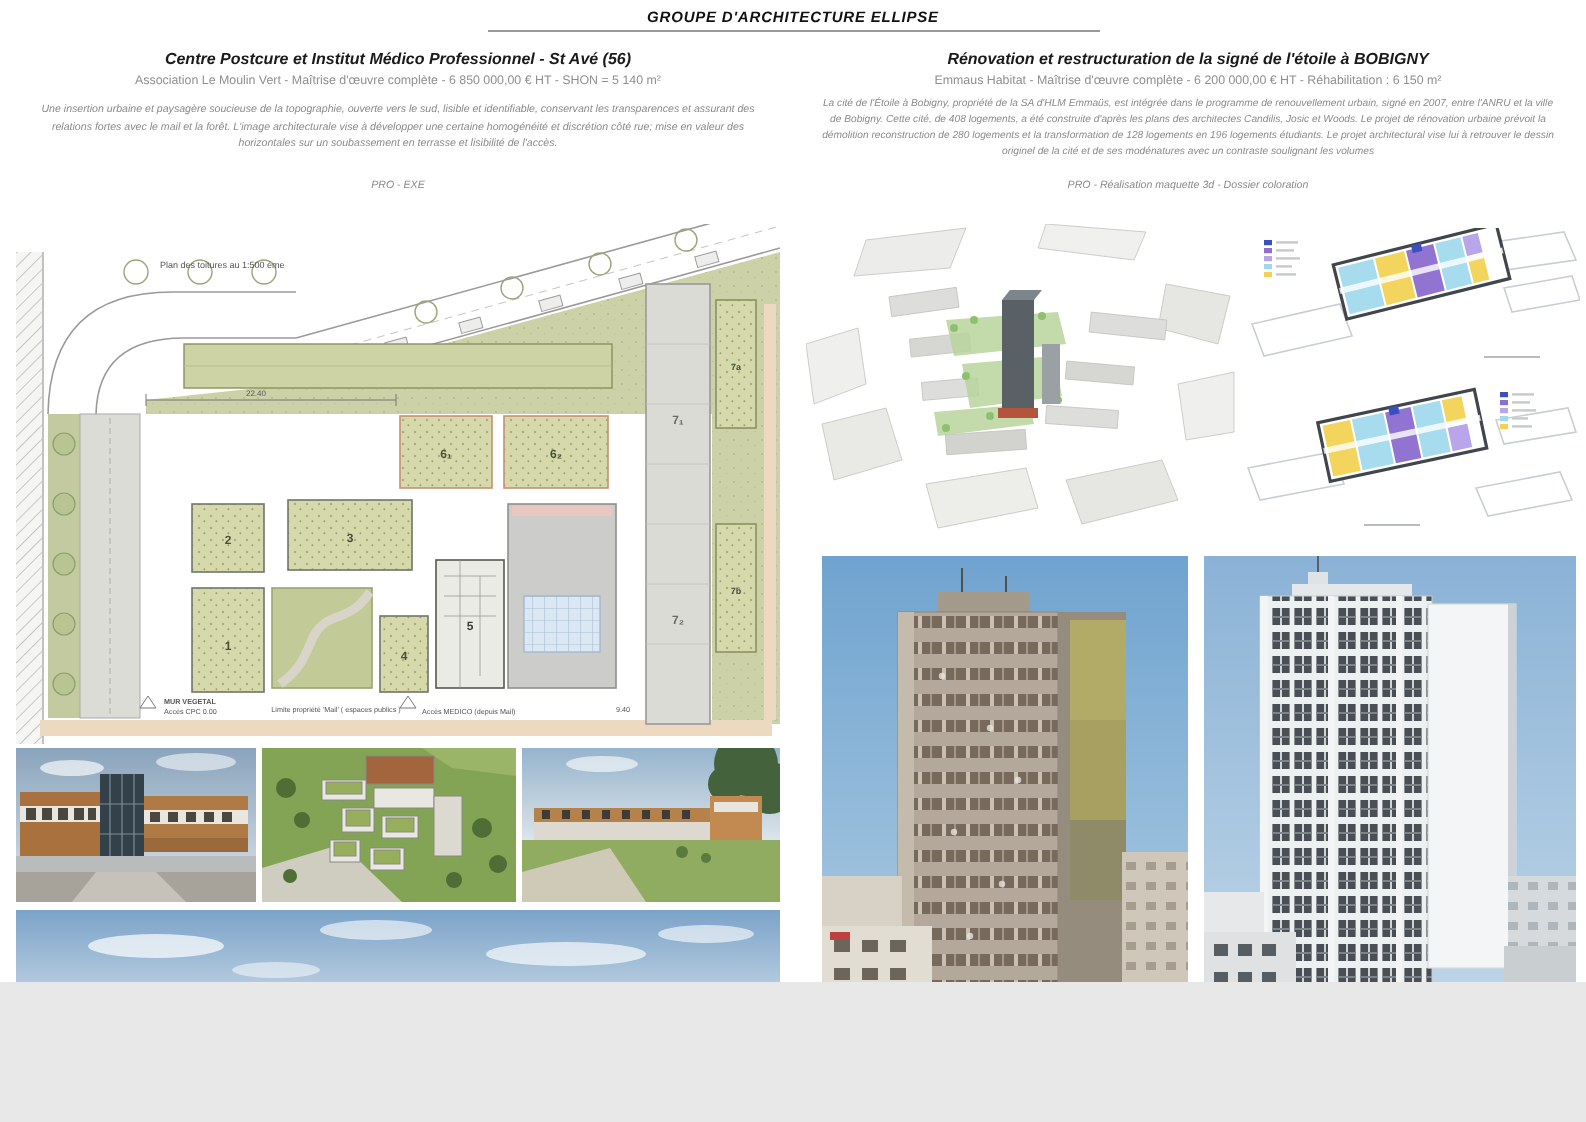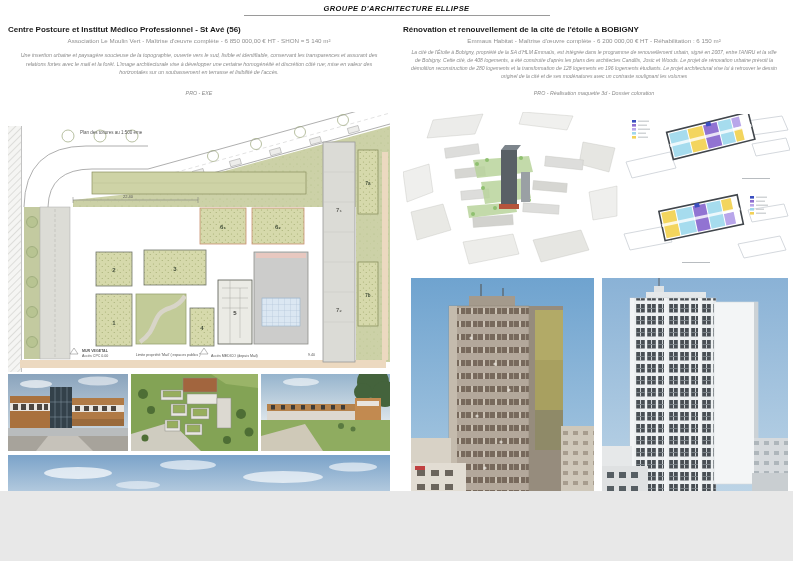--- a/index.html
+++ b/index.html
@@ -2,41 +2,41 @@
 <html><head>
 <meta charset="utf-8">
 <style>
   html,body{margin:0;padding:0;background:#e8e8e8;}
   .page{position:relative;width:793px;height:491px;background:#ffffff;overflow:hidden;
         font-family:"Liberation Sans",sans-serif;color:#222;}
   .abs{position:absolute;}
   .hdr-title{top:4px;left:0;width:793px;text-align:center;font-size:7.5px;font-weight:bold;
              font-style:italic;letter-spacing:.4px;color:#111;}
   .hdr-rule{top:15px;left:244px;width:306px;height:0;border-top:1px solid #9a9a9a;}
-  .proj-title{font-size:8px;font-weight:bold;color:#1a1a1a;}
+  .proj-title{font-size:8px;font-weight:bold;color:#1a1a1a;text-align:center;font-style:italic;}
   .proj-sub{font-size:6.2px;color:#8f8f8f;text-align:center;}
   .proj-desc{font-size:5.3px;font-style:italic;color:#8a8a8a;text-align:center;line-height:1.65;}
   .proj-phase{font-size:5.3px;font-style:italic;color:#8a8a8a;text-align:center;}
   svg{display:block;}
   text{font-family:"Liberation Sans",sans-serif;}
 </style>
 </head>
 <body>
 
 <div class="page">
 
   <div class="abs hdr-title">GROUPE D'ARCHITECTURE ELLIPSE</div>
   <div class="abs hdr-rule"></div>
 
   <div class="abs proj-title" style="top:25px;left:8px;width:382px;">Centre Postcure et Institut Médico Professionnel - St Avé (56)</div>
   <div class="abs proj-sub" style="top:37px;left:8px;width:382px;">Association Le Moulin Vert - Maîtrise d'œuvre complète - 6 850 000,00 € HT - SHON = 5 140 m²</div>
   <div class="abs proj-desc" style="top:51px;left:14px;width:370px;">Une insertion urbaine et paysagère soucieuse de la topographie, ouverte vers le sud, lisible et identifiable, conservant les transparences et assurant des relations fortes avec le mail et la forêt. L'image architecturale vise à développer une certaine homogénéité et discrétion côté rue; mise en valeur des horizontales sur un soubassement en terrasse et lisibilité de l'accès.</div>
   <div class="abs proj-phase" style="top:90px;left:8px;width:382px;">PRO - EXE</div>
 
-  <div class="abs proj-title" style="top:25px;left:403px;width:382px;">Rénovation et renouvellement de la cité de l'étoile à BOBIGNY</div>
+  <div class="abs proj-title" style="top:25px;left:403px;width:382px;">Rénovation et restructuration de la signé de l'étoile à BOBIGNY</div>
   <div class="abs proj-sub" style="top:37px;left:403px;width:382px;">Emmaus Habitat - Maîtrise d'œuvre complète - 6 200 000,00 € HT - Réhabilitation : 6 150 m²</div>
   <div class="abs proj-desc" style="top:49px;left:408px;width:372px;font-size:5.1px;line-height:1.55;">La cité de l'Étoile à Bobigny, propriété de la SA d'HLM Emmaüs, est intégrée dans le programme de renouvellement urbain, signé en 2007, entre l'ANRU et la ville de Bobigny. Cette cité, de 408 logements, a été construite d'après les plans des architectes Candilis, Josic et Woods. Le projet de rénovation urbaine prévoit la démolition reconstruction de 280 logements et la transformation de 128 logements en 196 logements étudiants. Le projet architectural vise lui à retrouver le dessin originel de la cité et de ses modénatures avec un contraste soulignant les volumes</div>
   <div class="abs proj-phase" style="top:90px;left:403px;width:382px;">PRO - Réalisation maquette 3d - Dossier coloration</div>
 
   <div class="abs" style="top:112px;left:8px;">
   <svg width="382" height="260" viewBox="0 0 382 260">
     <defs>
       <pattern id="pH" width="5" height="5" patternUnits="userSpaceOnUse" patternTransform="rotate(45)">
         <rect width="5" height="5" fill="#f5f5f3"></rect>
             <line x1="0" y1="0" x2="0" y2="5" stroke="#c6c6c2" stroke-width="1"></line>

